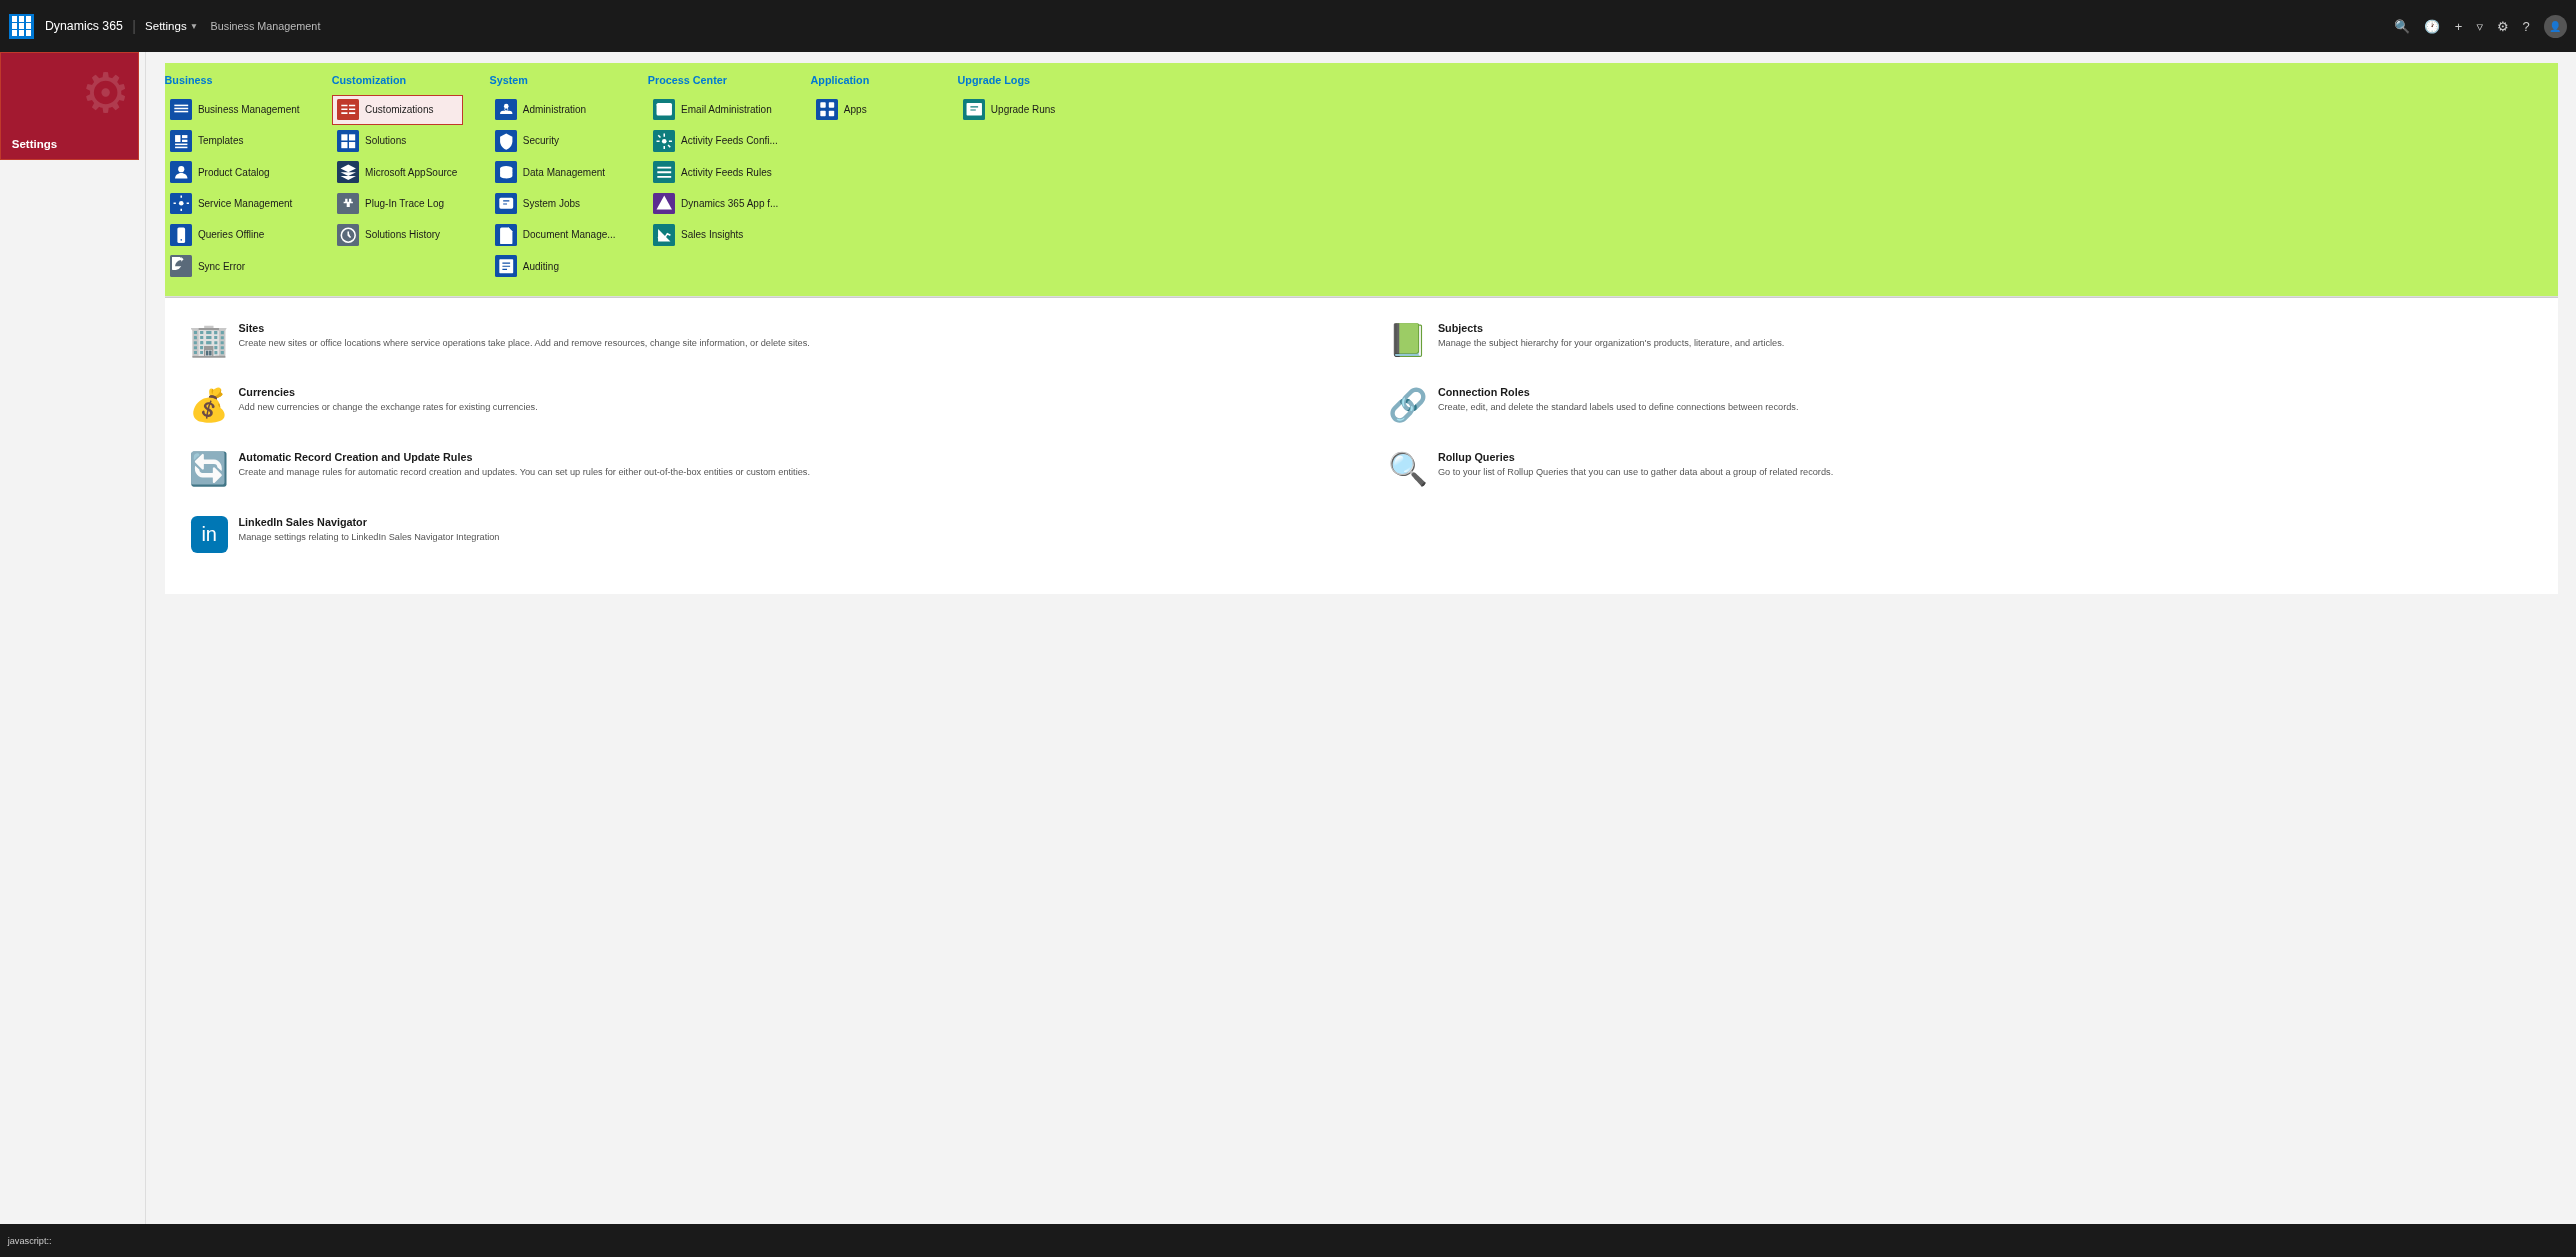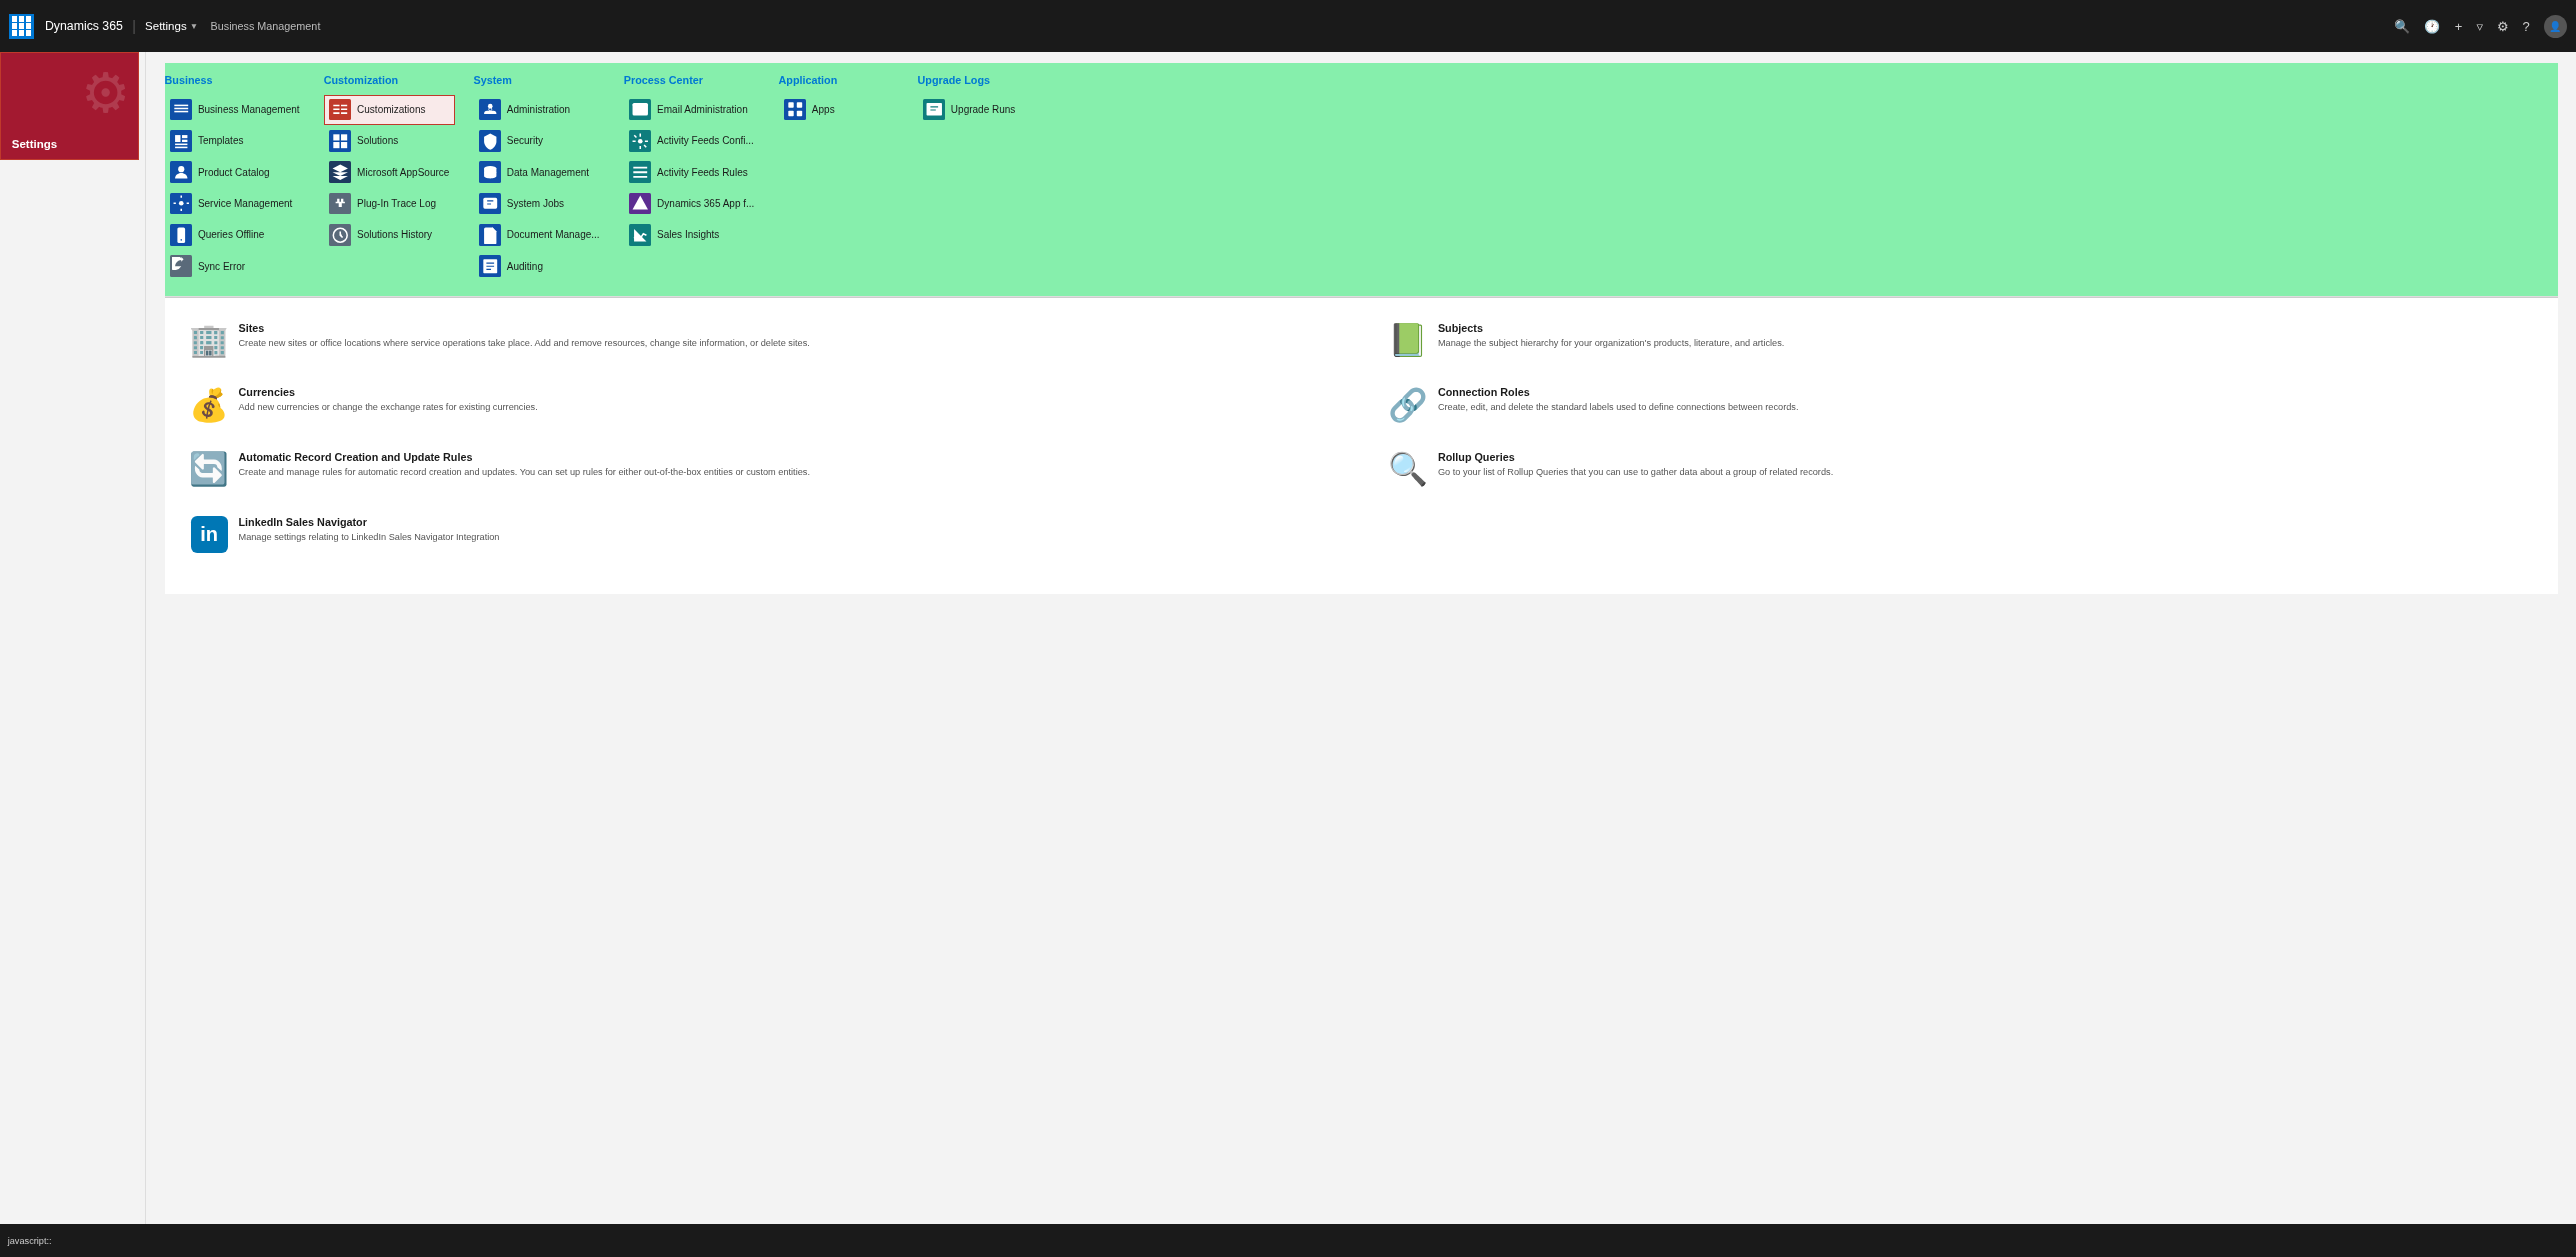--- a/index.html
+++ b/index.html
@@ -68,22 +68,22 @@
       flex: 1;
       overflow-y: auto;
       background: #f3f3f3;
       padding: 10.8px 18.5px;
     }
 
     
     .sections-grid {
       display: flex;
       flex-wrap: wrap;
-      gap: 0;
-      background: #86efac;
+      gap: 8px;
+      background: #bef264;
       border-bottom: 0.8px solid #ddd;
       padding: 10.8px 0 14px 0;
       margin-bottom: 0;
     }
 
     .section-col {
       min-width: 139px;
       padding: 0 18.5px 0 0;
     }
 
@@ -536,21 +536,21 @@
           <div class="detail-icon" style="font-size:32px;">🔍</div>
           <div class="detail-text">
             <h3>Rollup Queries</h3>
             <p>Go to your list of Rollup Queries that you can use to gather data about a group of related records.</p>
           </div>
         </div>
       </div>
 
       <div class="detail-row">
         <div class="detail-item">
-          <div class="detail-icon" style="width:37px;height:37px;background:#0077b5;border-radius:6.2px;display:flex;align-items:center;justify-content:center;color:white;font-size:20px;font-weight:bold;font-family:Arial;">in</div>
+          <div class="detail-icon" style="width:37px;height:37px;background:#0077b5;border-radius:6.2px;display:flex;align-items:center;justify-content:center;color:white;font-size:20px;font-weight:normal;font-family:Arial;">in</div>
           <div class="detail-text">
             <h3>LinkedIn Sales Navigator</h3>
             <p>Manage settings relating to LinkedIn Sales Navigator Integration</p>
           </div>
         </div>
         <div></div>
       </div>
 
     </div>
   </div>

